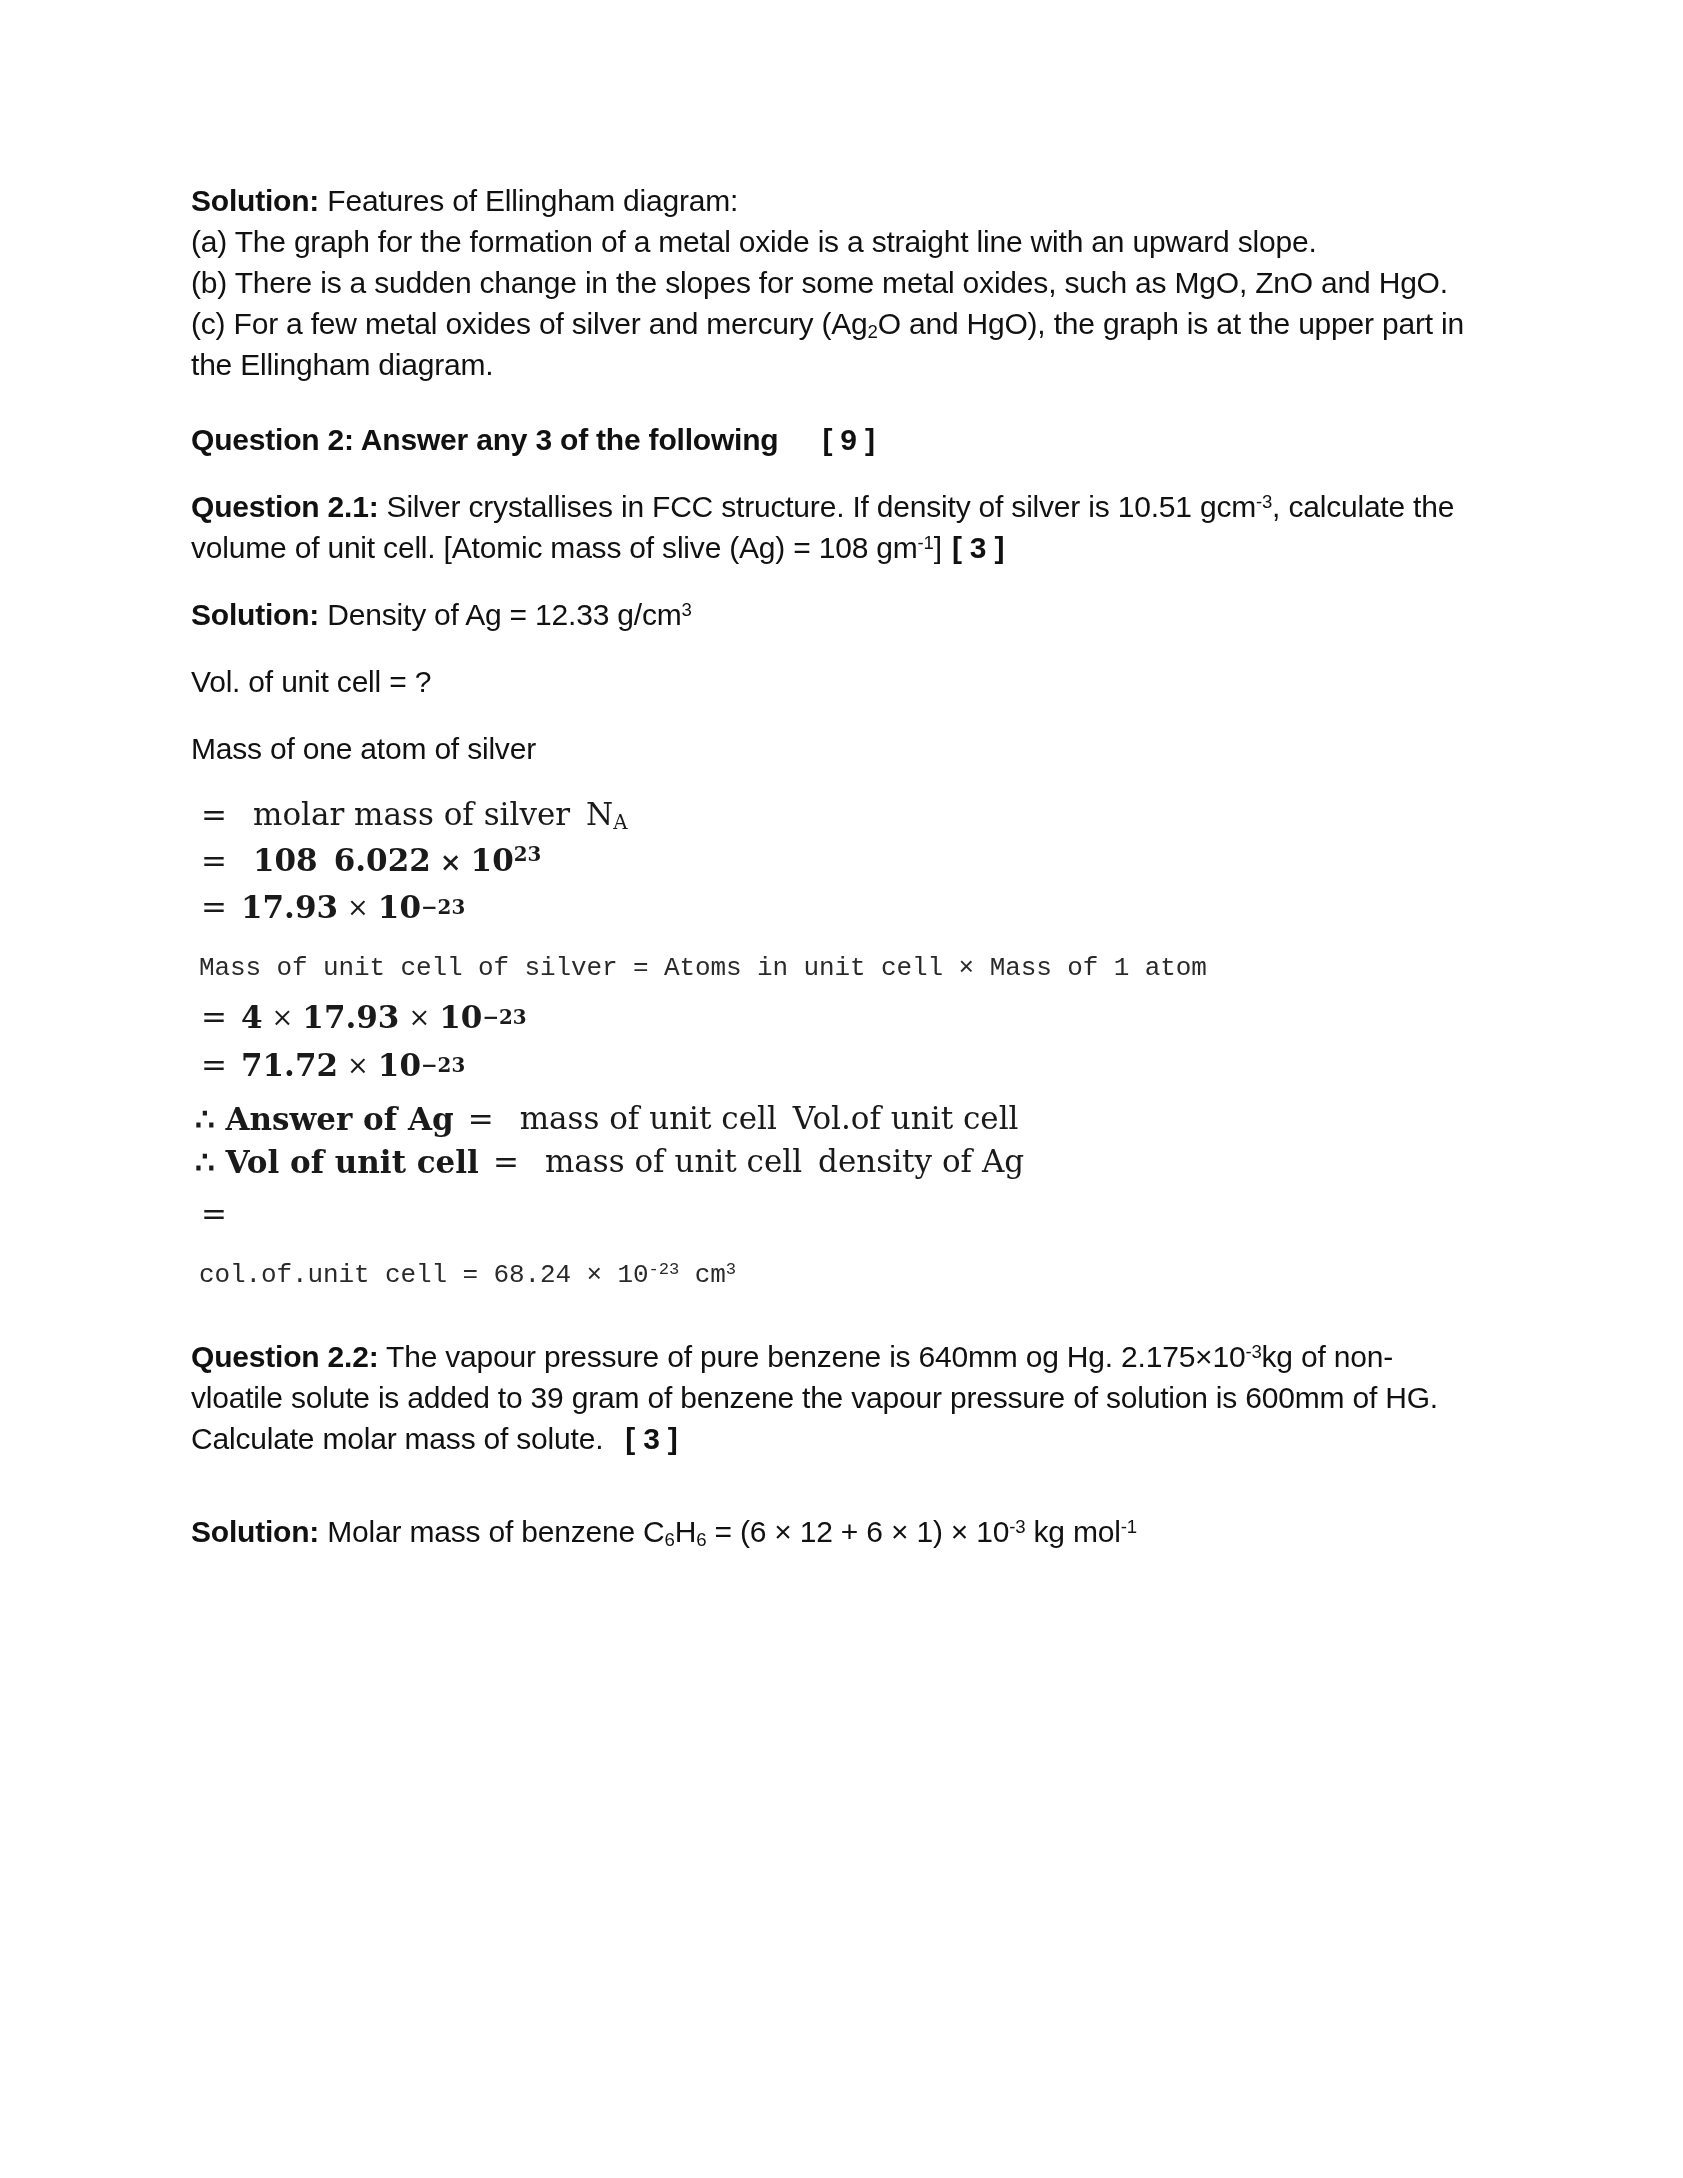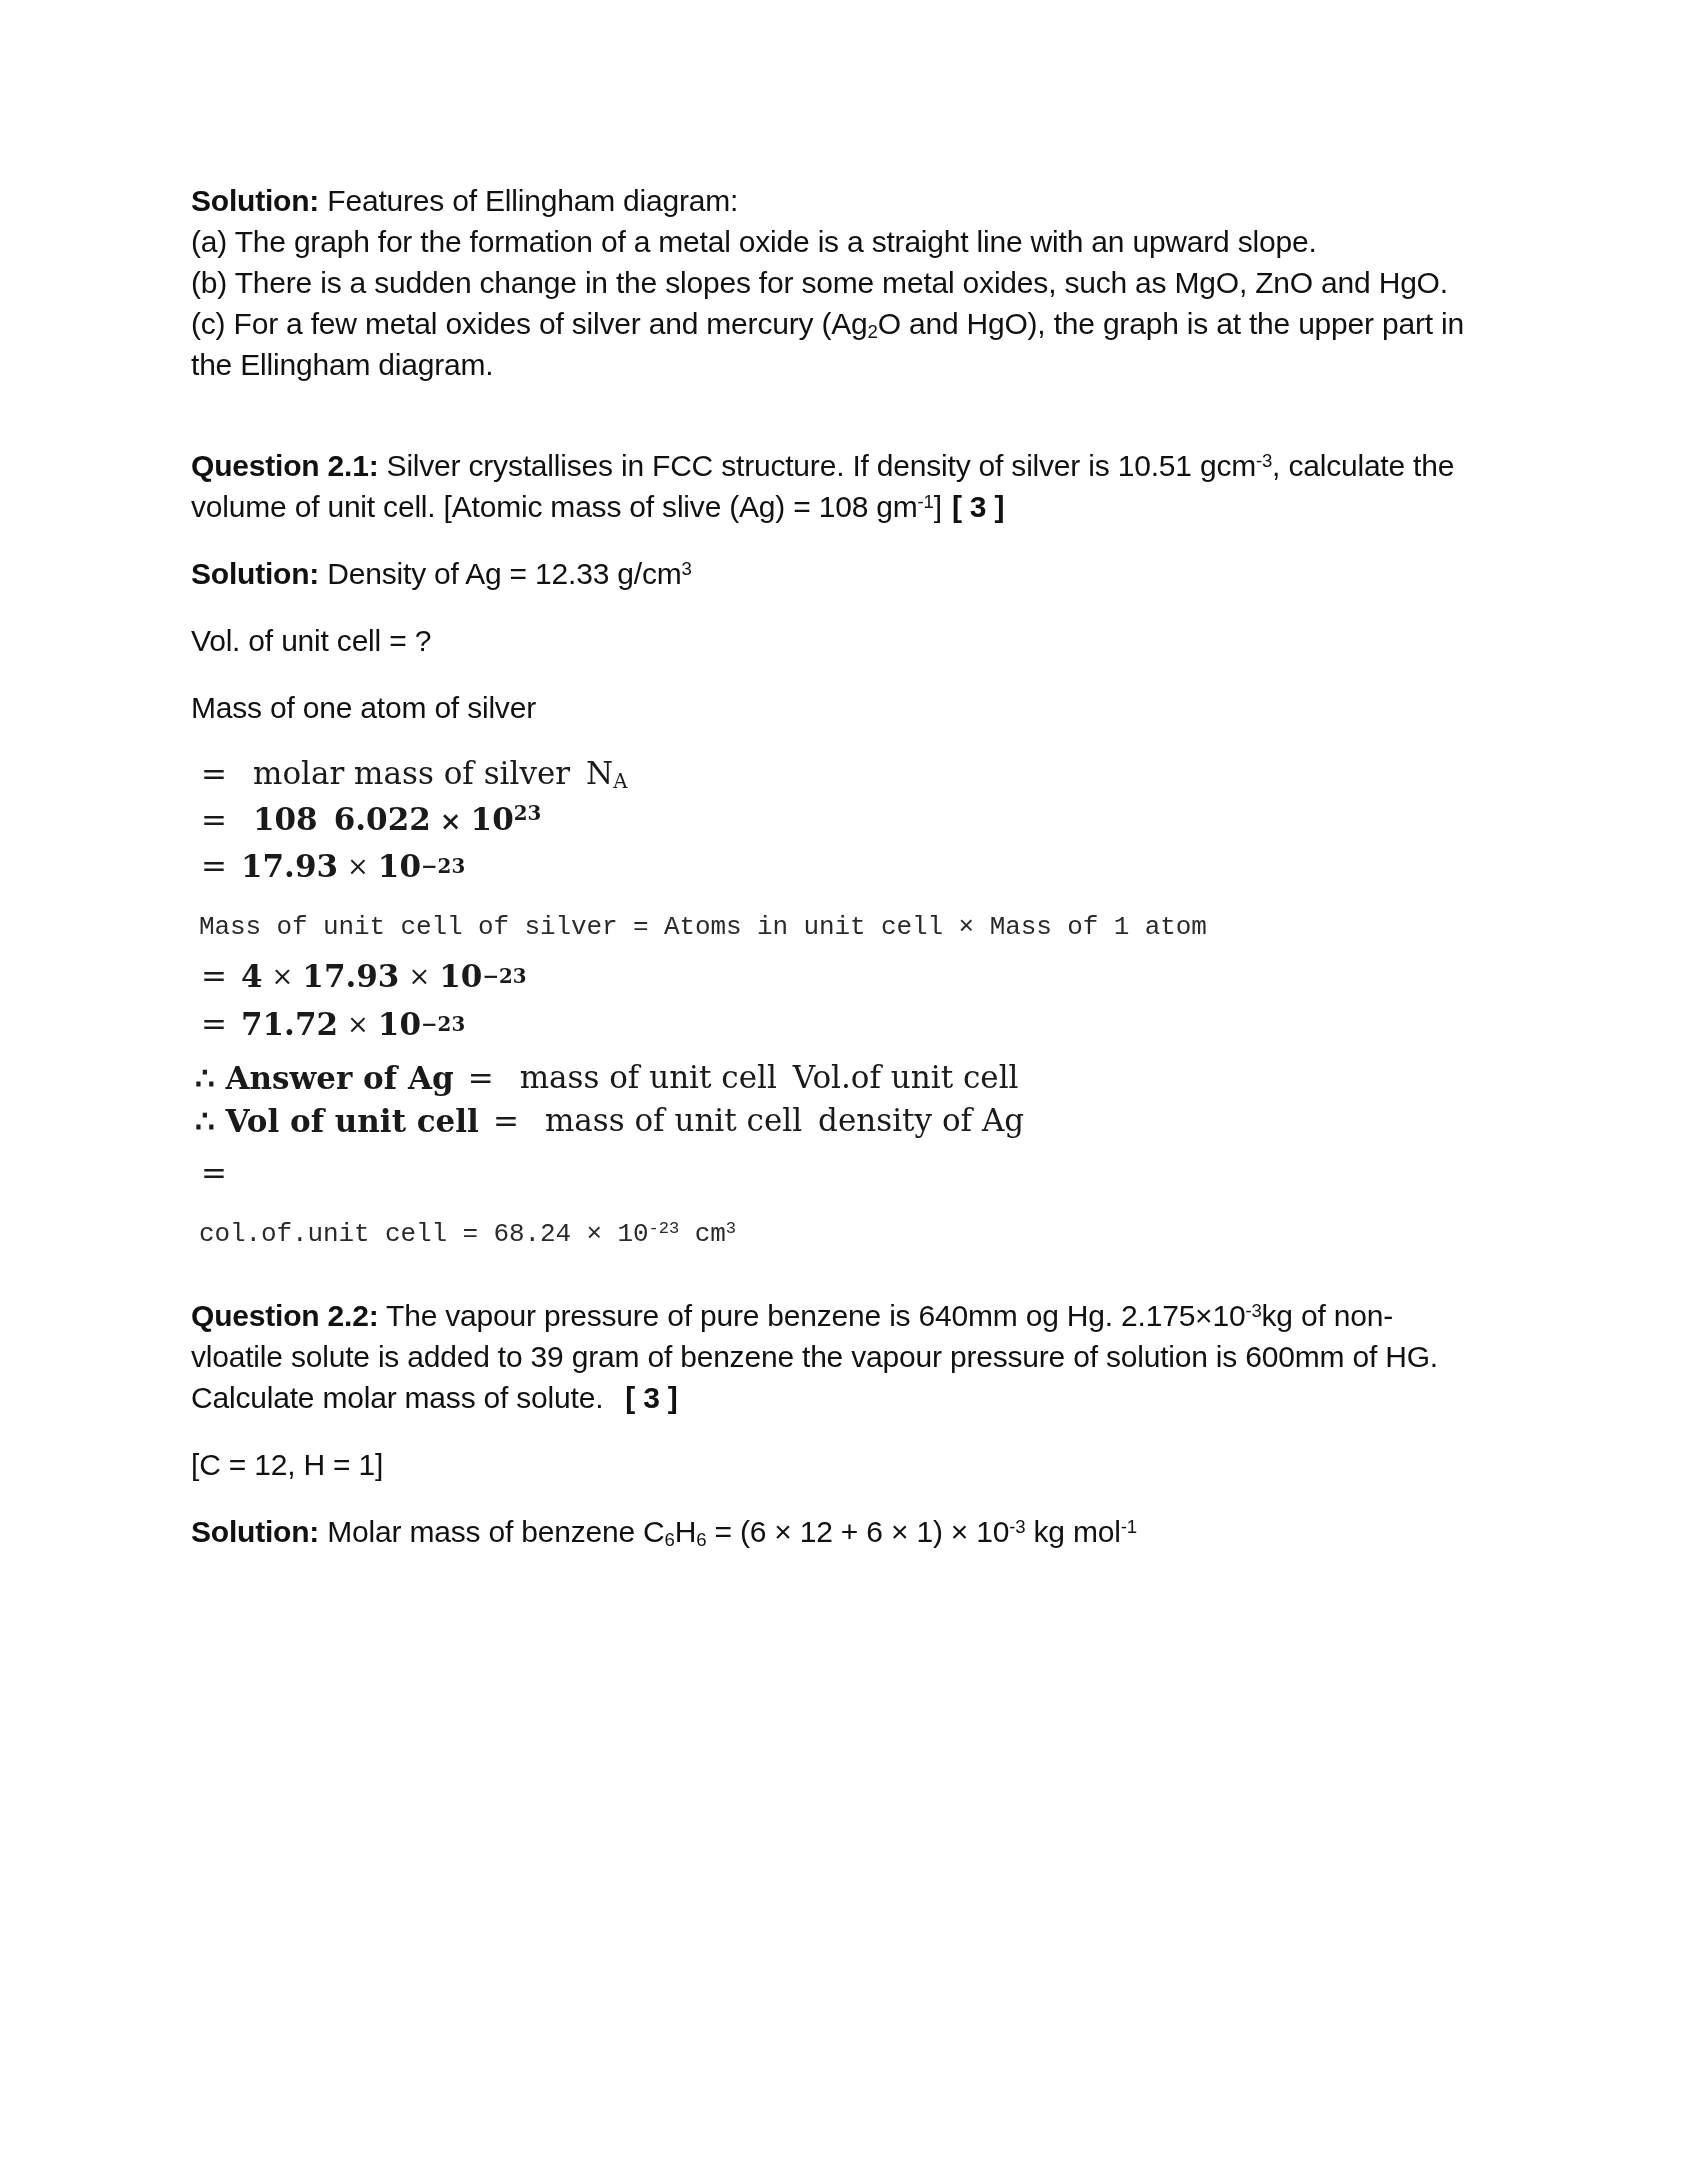--- a/index.html
+++ b/index.html
@@ -108,20 +108,21 @@
 <div class="page">
   <div class="content">
 
     <p class="para"><span class="bold">Solution:</span><span> Features of Ellingham diagram:</span></p>
     <p class="para">(a) The graph for the formation of a metal oxide is a straight line with an upward slope.</p>
     <p class="para">(b) There is a sudden change in the slopes for some metal oxides, such as MgO, ZnO and HgO.</p>
     <p class="para"><span>(c) For a few metal oxides of silver and mercury (Ag</span><sub>2</sub><span>O and HgO), the graph is at the upper part in the Ellingham diagram.</span></p>
 
     <div class="gap-lg"></div>
 
+    <p class="para"><span class="bold">Question 2:</span><span class="bold"> Answer any 3 of the following</span><span class="spacer-wide"></span><span class="bold">[ 9 ]</span></p>
 
     <div class="gap-md"></div>
 
     <p class="para"><span class="bold">Question 2.1:</span><span> Silver crystallises in FCC structure. If density of silver is 10.51 gcm</span><sup>-3</sup><span>, calculate the volume of unit cell. [Atomic mass of slive (Ag) = 108 gm</span><sup>-1</sup><span>]</span><span class="spacer-thin"></span><span class="bold">[ 3 ]</span></p>
 
     <div class="gap-md"></div>
 
     <p class="para"><span class="bold">Solution:</span><span> Density of  Ag = 12.33 g/cm</span><sup>3</sup></p>
 
     <div class="gap-md"></div>
@@ -223,21 +224,20 @@
     <div class="gap-md"></div>
 
     <p class="annot" style="margin-left:8px;"><span>col.of.unit cell = 68.24 × 10</span><sup>-23</sup><span> cm</span><sup>3</sup></p>
 
     <div class="gap-xl"></div>
 
     <p class="para"><span class="bold">Question 2.2:</span><span> The vapour pressure of pure benzene is 640mm og Hg. 2.175×10</span><sup>-3</sup><span>kg of non-vloatile solute is added to 39 gram of benzene the vapour pressure of solution is 600mm of HG. Calculate molar mass of solute.</span><span class="spacer-mid"></span><span class="bold">[ 3 ]</span></p>
 
     <div class="gap-md"></div>
 
-    <p class="para">[C = 12, H = 1]</p>
 
     <div class="gap-md"></div>
 
     <p class="para"><span class="bold">Solution:</span><span> Molar mass of benzene C</span><sub>6</sub><span>H</span><sub>6</sub><span> = (6 × 12 + 6 × 1) × 10</span><sup>-3</sup><span> kg mol</span><sup>-1</sup></p>
 
     <div class="gap-md"></div>
 
 
   </div>
 </div>

